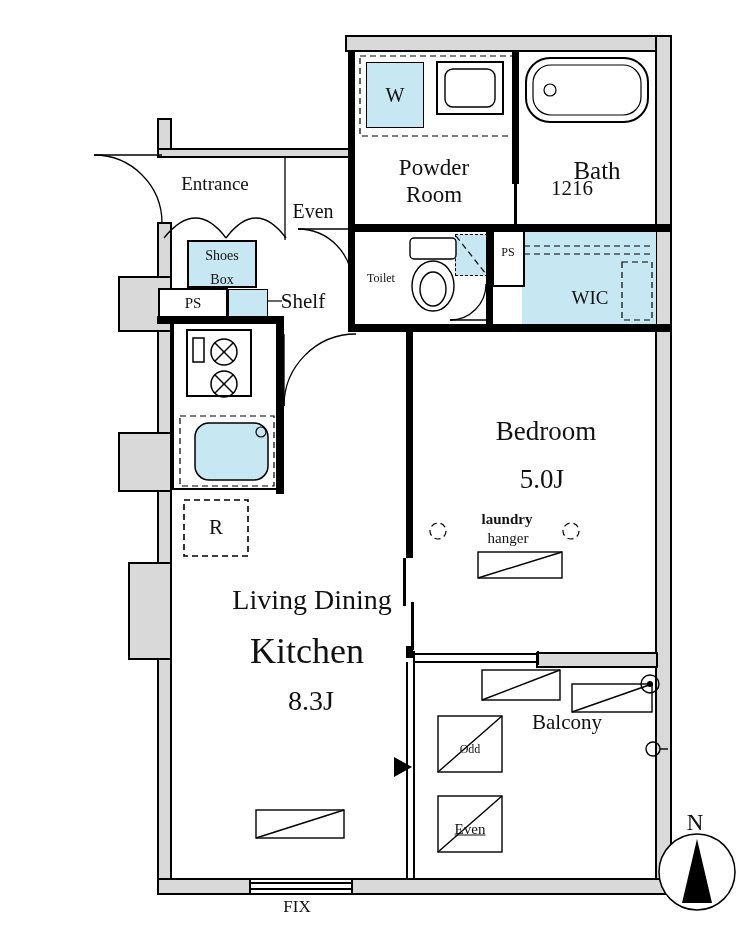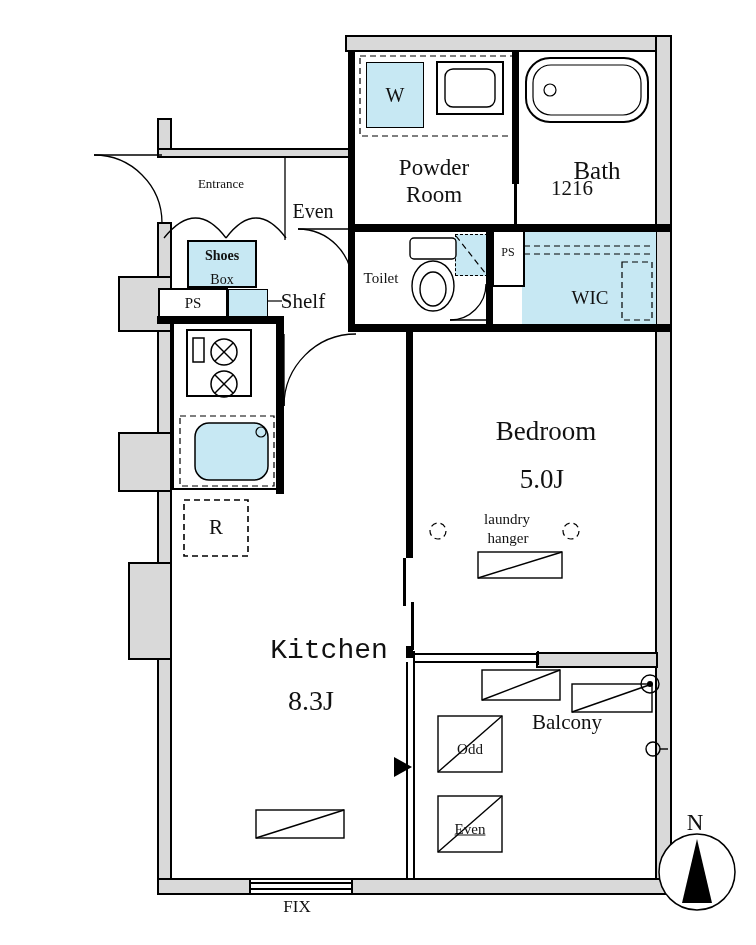--- a/index.html
+++ b/index.html
@@ -160,40 +160,41 @@
       <line x1="660" y1="749" x2="668" y2="749"></line>
     </g>
     <polygon points="394,757 412,767 394,777" fill="#000"></polygon>
     <line x1="268" y1="301" x2="282" y2="301" stroke="#000" stroke-width="1.2"></line>
     <g>
       <circle cx="697" cy="872" r="38" fill="#fff" stroke="#000" stroke-width="1.5"></circle>
       <polygon points="697,839 682,903 712,903" fill="#000"></polygon>
     </g>
   </svg>
 
-  <div class="lbl" style="left:221px;top:183px;font-size:13px;">Entrance</div>
+  <div class="lbl" style="left:215px;top:183px;font-size:19px;">Entrance</div>
   <div class="lbl" style="left:313px;top:211px;font-size:20px;">Even</div>
   <div class="lbl" style="left:434px;top:167px;font-size:23px;">Powder</div>
   <div class="lbl" style="left:434px;top:194px;font-size:23px;">Room</div>
   <div class="lbl" style="left:597px;top:158px;font-size:25px;margin-top:12px;">Bath</div>
   <div class="lbl" style="left:572px;top:188px;font-size:21px;">1216</div>
   <div class="lbl" style="left:395px;top:95px;font-size:20px;">W</div>
-  <div class="lbl" style="left:222px;top:256px;font-size:14px;font-weight:bold;">Shoes</div>
+  <div class="lbl" style="left:222px;top:256px;font-size:14px;">Shoes</div>
   <div class="lbl" style="left:222px;top:280px;font-size:14px;">Box</div>
   <div class="lbl" style="left:193px;top:303px;font-size:15px;">PS</div>
   <div class="lbl" style="left:508px;top:252px;font-size:12px;">PS</div>
   <div class="lbl" style="left:303px;top:301px;font-size:21px;">Shelf</div>
-  <div class="lbl" style="left:381px;top:278px;font-size:15px;">Toilet</div>
+  <div class="lbl" style="left:381px;top:278px;font-size:12px;">Toilet</div>
   <div class="lbl" style="left:590px;top:297px;font-size:19px;">WIC</div>
   <div class="lbl" style="left:216px;top:527px;font-size:21px;">R</div>
   <div class="lbl" style="left:546px;top:431px;font-size:27px;">Bedroom</div>
   <div class="lbl" style="left:542px;top:479px;font-size:27px;">5.0J</div>
-  <div class="lbl" style="left:507px;top:519px;font-size:15px;">laundry</div>
+  <div class="lbl" style="left:507px;top:519px;font-size:15px;font-weight:bold;">laundry</div>
   <div class="lbl" style="left:508px;top:538px;font-size:15px;">hanger</div>
-  <div class="lbl" style="left:329px;top:651px;font-size:28px;font-family:Liberation Mono, monospace;">Kitchen</div>
+  <div class="lbl" style="left:312px;top:600px;font-size:28px;">Living Dining</div>
+  <div class="lbl" style="left:307px;top:651px;font-size:36px;">Kitchen</div>
   <div class="lbl" style="left:311px;top:701px;font-size:28px;">8.3J</div>
   <div class="lbl" style="left:567px;top:722px;font-size:21px;">Balcony</div>
-  <div class="lbl" style="left:470px;top:749px;font-size:15px;">Odd</div>
+  <div class="lbl" style="left:470px;top:749px;font-size:12px;">Odd</div>
   <div class="lbl" style="left:470px;top:829px;font-size:15px;text-decoration:underline;">Even</div>
   <div class="lbl" style="left:297px;top:906px;font-size:17px;">FIX</div>
   <div class="lbl" style="left:695px;top:822px;font-size:23px;">N</div>
 
 </div>
 
 </body></html>

